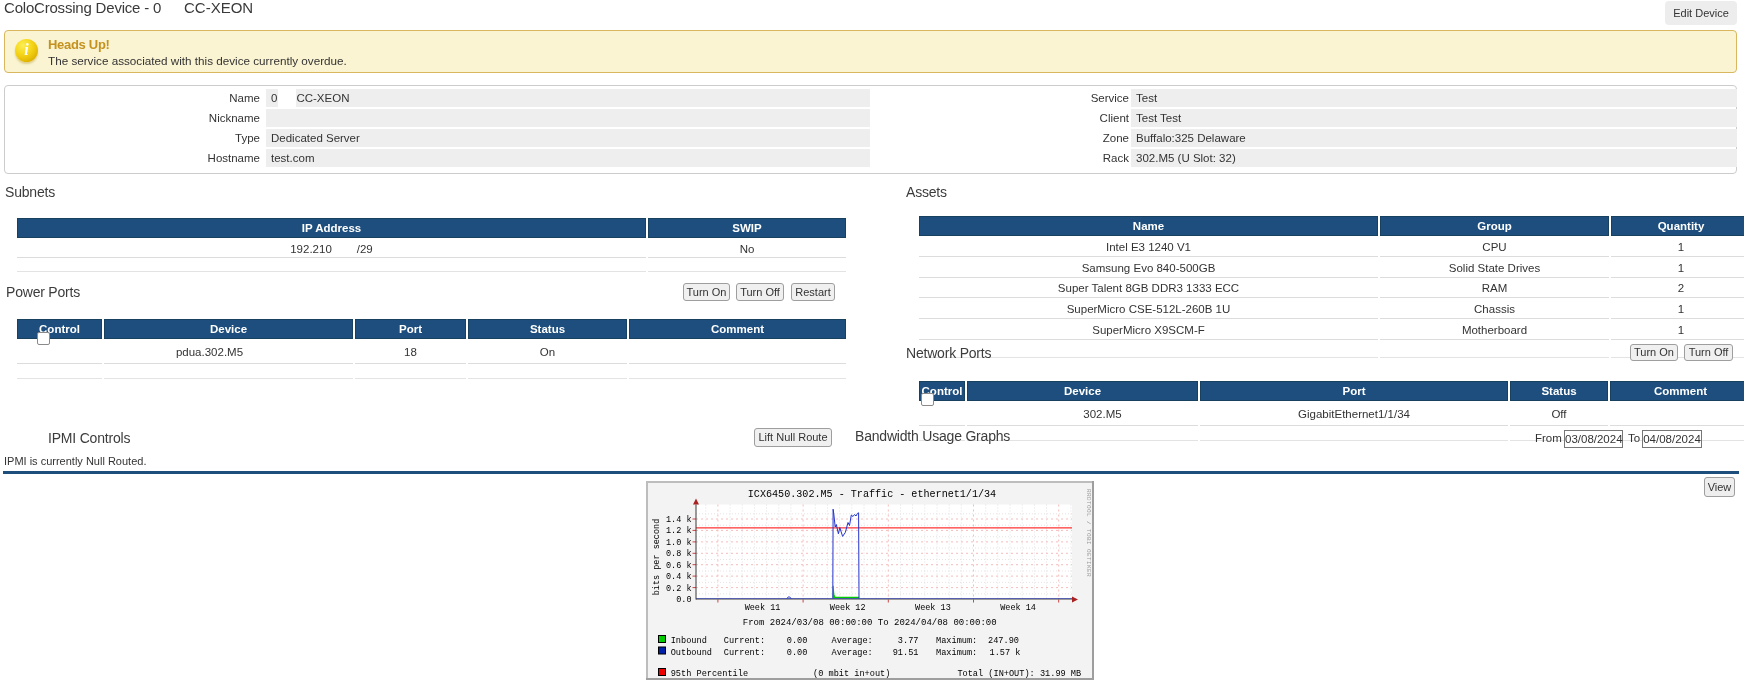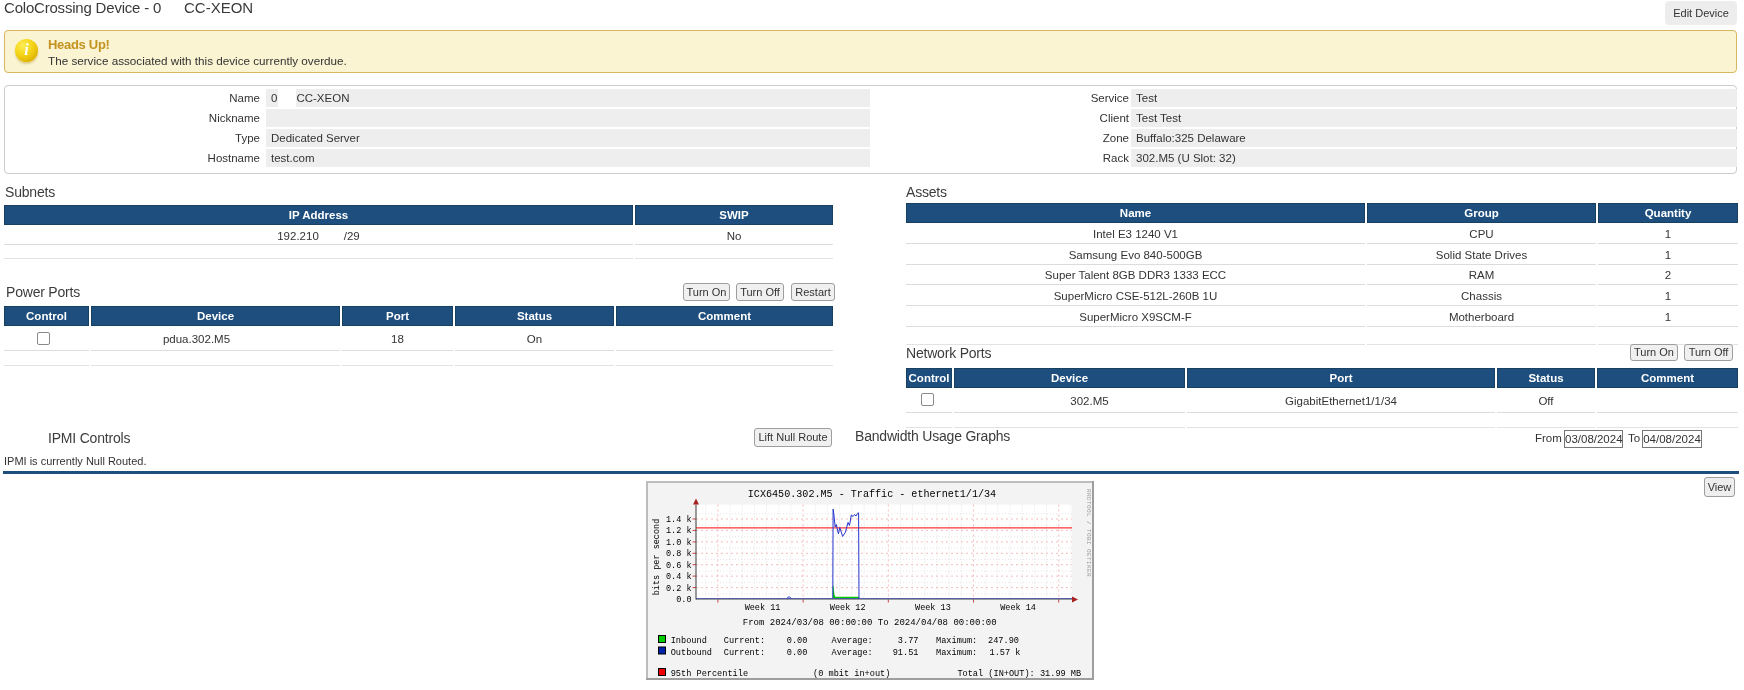--- a/index.html
+++ b/index.html
@@ -1,20 +1,20 @@
 <!DOCTYPE html>
 <html><head>
 <meta charset="utf-8">
 <style>
 html,body{margin:0;padding:0;background:#fff;}
 body{width:1744px;height:690px;position:relative;font-family:"Liberation Sans",sans-serif;color:#333;overflow:hidden;}
 .abs{position:absolute;}
 .h{position:absolute;font-size:14px;color:#3c3c3c;letter-spacing:-0.2px;}
 .btn{position:absolute;background:#f0f0f0;border:1px solid #9e9e9e;border-radius:3px;font-size:11px;color:#333;text-align:center;box-sizing:border-box;white-space:nowrap;}
-table{border-collapse:separate;border-spacing:2px;table-layout:fixed;position:absolute;padding:0;margin:0;}
+table{border-collapse:separate;border-spacing:2px;table-layout:fixed;position:absolute;padding:0;margin:13px;}
 th{background:#1d4e7d;color:#fff;font-weight:bold;font-size:11.5px;height:18px;padding:0;text-align:center;border:1px solid #17415f;overflow:hidden;}
 td{height:17px;padding:0;text-align:center;font-size:11.5px;color:#333;border-bottom:1px solid #dcdcdc;overflow:hidden;}
 tr.xr td{height:12px;border-bottom:1px solid #e3e3e3;}
 #assets td{height:17.8px;}
 #assets tr.xr td{height:15px;}
 .tall td{height:22px;}
 .lbl{position:absolute;height:18px;line-height:18px;font-size:11.5px;color:#333;text-align:right;}
 .val{position:absolute;height:18px;line-height:18px;font-size:11.5px;color:#333;background:#eee;padding-left:5px;box-sizing:border-box;}
 .cb{position:absolute;width:13px;height:13px;border:1px solid #8a8a8a;border-radius:2px;background:#fff;box-sizing:border-box;}
 .gap{display:inline-block;}

